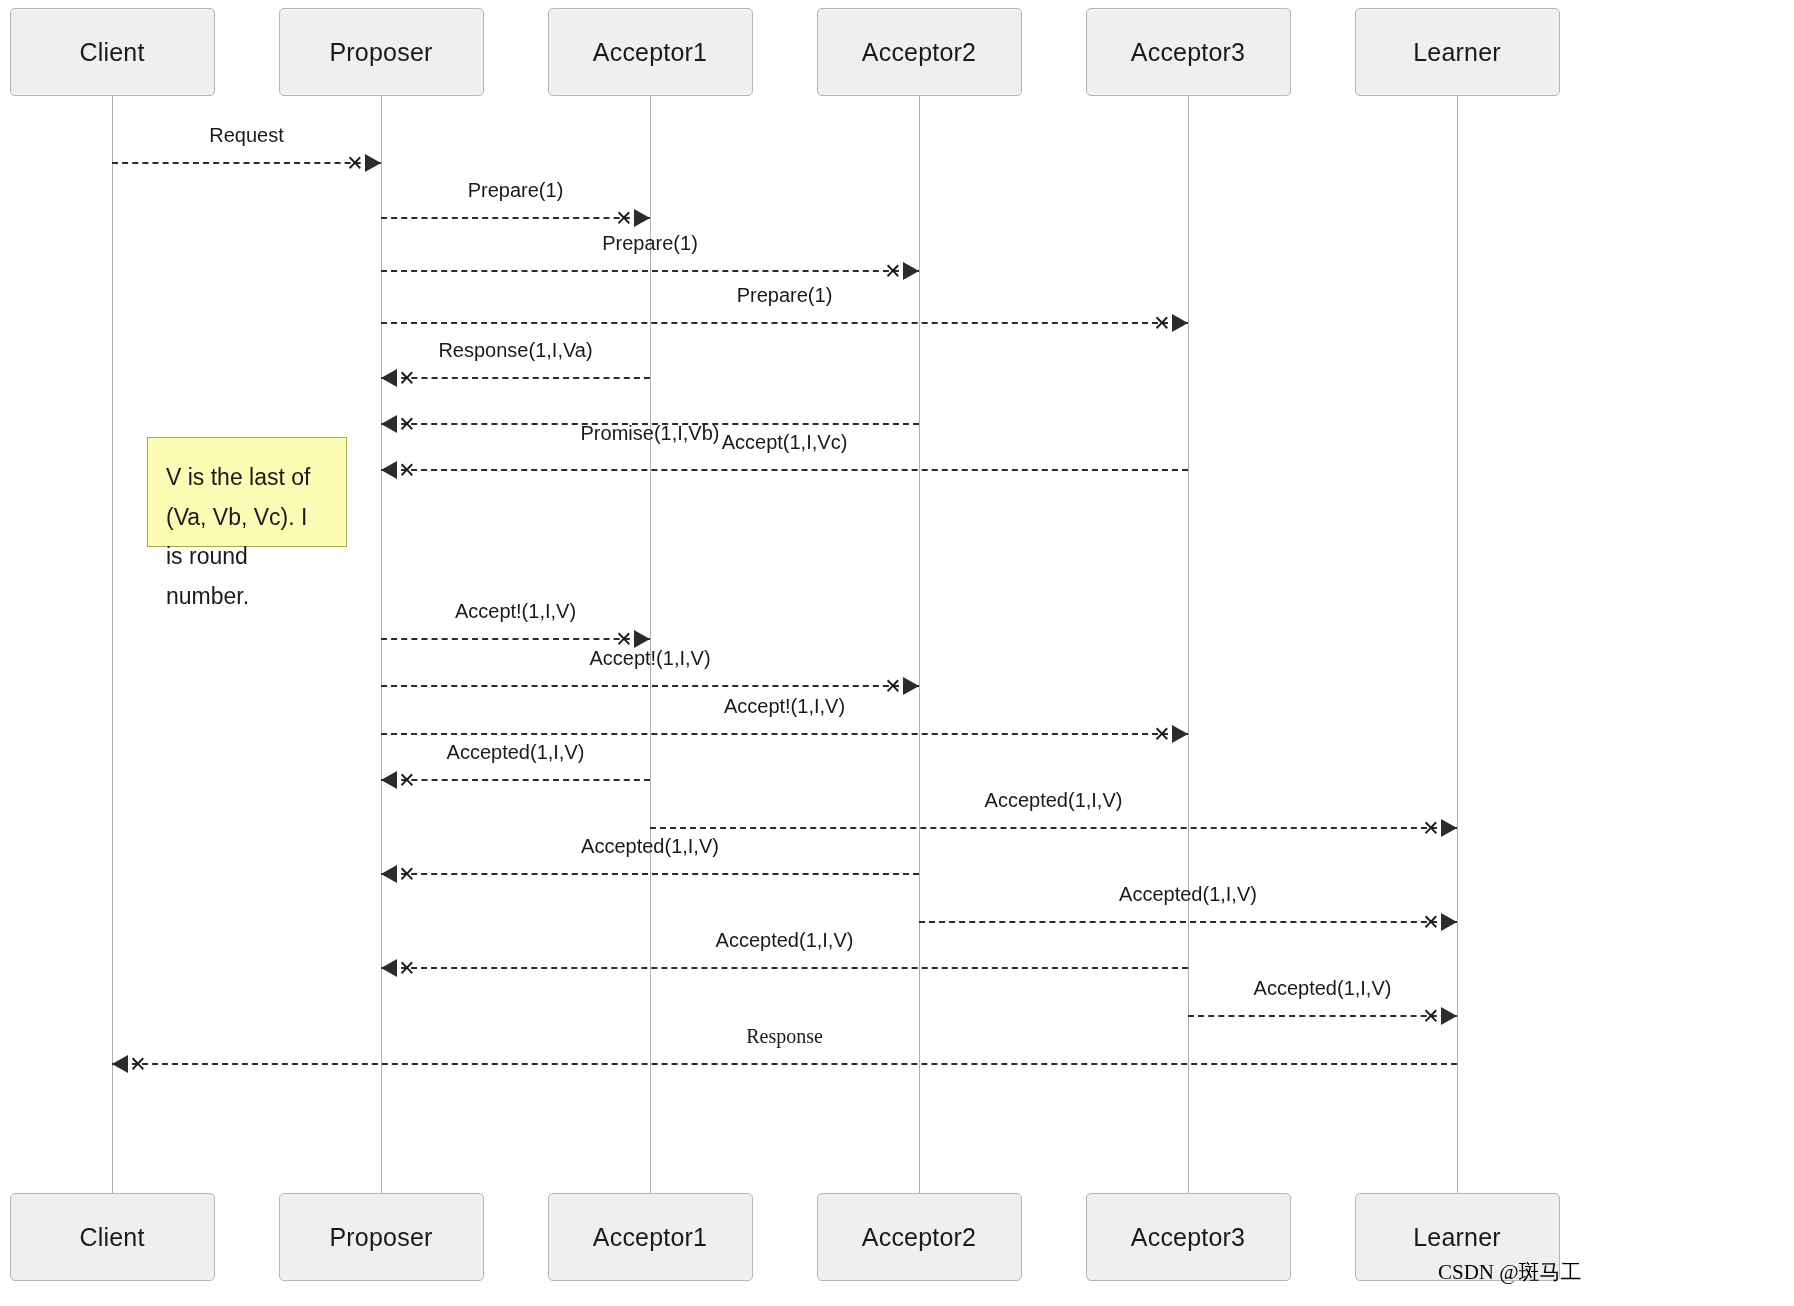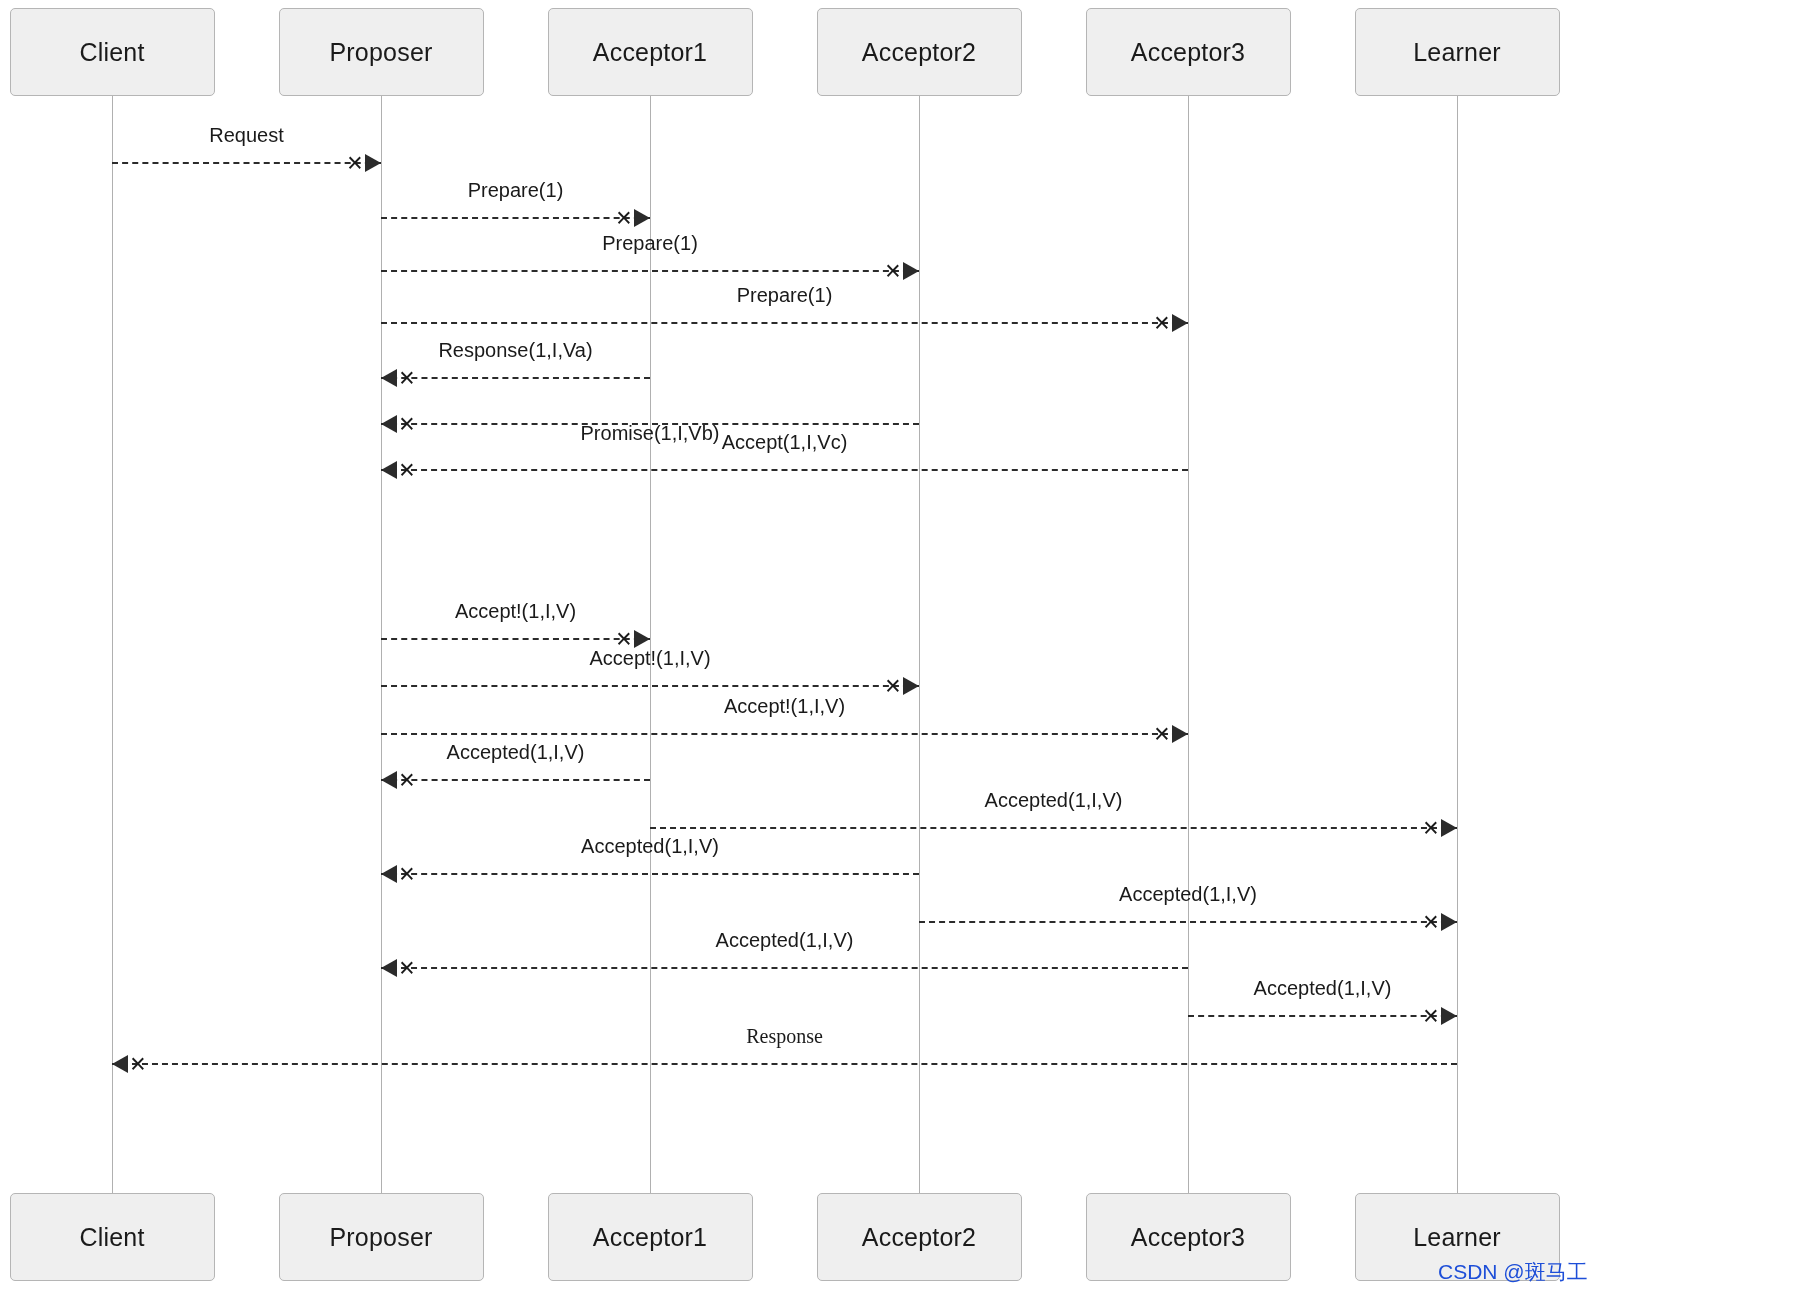--- a/index.html
+++ b/index.html
@@ -75,22 +75,23 @@
     background: #fcfcb5;
     border: 1px solid #a9a94a;
     padding: 20px 18px 10px 18px;
     font-size: 23px;
     line-height: 1.72;
     color: #1a1a1a;
   }
   .watermark {
     position: absolute;
     font-size: 21px;
-    color: #1d4ed8;
+    color: #000000;
     white-space: nowrap;
+    font-family: Liberation Serif, serif;
   }
 </style>
 </head>
 <body>
 
 <div id="canvas">
   <div id="layer-lifelines">
       <div class="lifeline" style="left: 112px; top: 96px; height: 1097px;"></div>
       <div class="lifeline" style="left: 381px; top: 96px; height: 1097px;"></div>
       <div class="lifeline" style="left: 650px; top: 96px; height: 1097px;"></div>
@@ -236,15 +237,18 @@
         <span>Acceptor2</span>
       </div>
       <div class="actor-box" style="left: 1085.5px; top: 1193px; width: 205px; height: 88px;">
         <span>Acceptor3</span>
       </div>
       <div class="actor-box" style="left: 1354.5px; top: 1193px; width: 205px; height: 88px;">
         <span>Learner</span>
       </div>
     </div>
 
+  <div class="note-box" id="note-box" style="left: 147px; top: 437px; width: 200px; height: 110px;">
+    <span>V is the last of (Va, Vb, Vc). I is round number.</span>
+  </div>
 
   <div class="watermark" id="watermark" style="left: 1438px; top: 1258px;">CSDN @斑马工</div>
 </div>
 
 </body></html>

